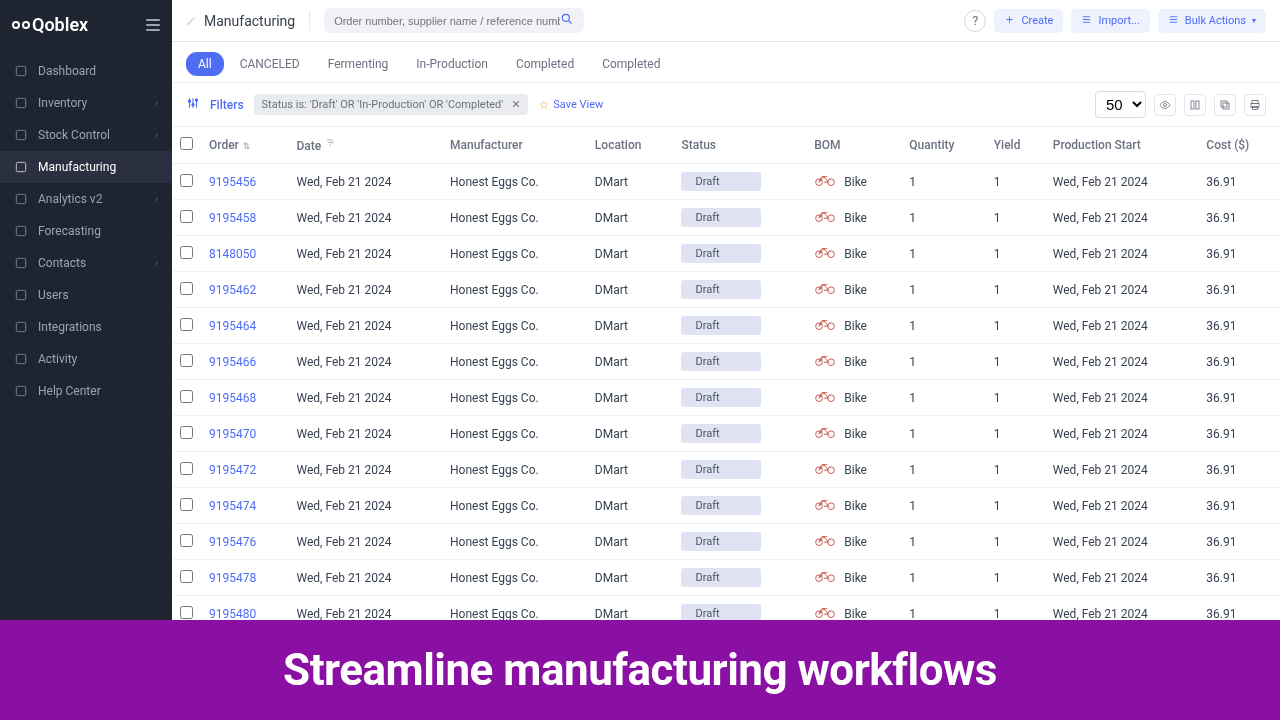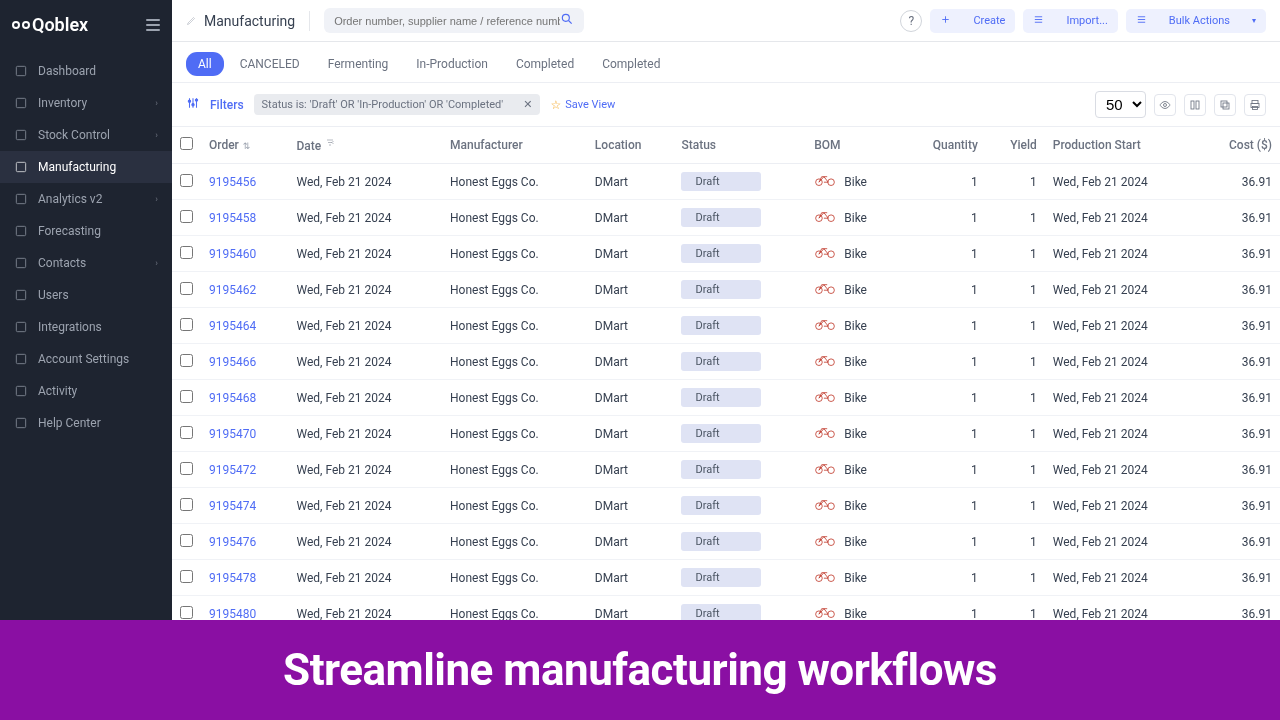--- a/index.html
+++ b/index.html
@@ -25,41 +25,41 @@
   .topbar { display:flex; align-items:center; gap:14px; padding:8px 14px; background:#fff; border-bottom:1px solid #e5e7eb; }
   .crumb { display:flex; align-items:center; gap:6px; font-size:14px; color:#374151; }
   .crumb svg { width:12px; height:12px; stroke:#9ca3af; fill:none; }
   .vline { width:1px; height:20px; background:#e5e7eb; }
   .search { flex:0 0 260px; display:flex; align-items:center; background:#f0f2f7; border-radius:6px; padding:4px 10px; }
   .search input { flex:1; border:none; background:transparent; font-size:11px; outline:none; color:#374151; }
   .search-btn { color:#4f6cf5; cursor:pointer; }
   .search-btn svg{width:14px;height:14px;stroke:#4f6cf5;fill:none;stroke-width:2;}
   .top-right { margin-left:auto; display:flex; align-items:center; gap:8px; }
   .help-circle { width:22px; height:22px; border:1px solid #d1d5db; border-radius:50%; display:flex; align-items:center; justify-content:center; color:#6b7280; font-size:12px; cursor:pointer; }
-  .btn { display:flex; align-items:center; gap:22px; padding:5px 10px; border-radius:5px; font-size:11px; cursor:pointer; background:#eef1fe; color:#4f6cf5; }
+  .btn { display:flex; align-items:center; gap:6px; padding:5px 10px; border-radius:5px; font-size:11px; cursor:pointer; background:#eef1fe; color:#4f6cf5; }
   .btn svg{width:11px;height:11px;stroke:#4f6cf5;fill:none;stroke-width:2;}
   .tabs-row { display:flex; align-items:center; gap:4px; padding:10px 14px 6px 14px; background:#fff; border-bottom:1px solid #eceef3; }
   .tab { padding:5px 12px; border-radius:11px; font-size:12px; color:#6b7280; cursor:pointer; }
   .tab.active { background:#4f6cf5; color:#fff; }
   .filter-row { display:flex; align-items:center; gap:10px; padding:8px 14px; background:#fff; border-bottom:1px solid #eceef3; }
   .filter-icon svg{width:14px;height:14px;stroke:#4f6cf5;fill:none;stroke-width:1.8;}
   .filters-label { color:#4f6cf5; font-size:12px; font-weight:500; }
-  .chip { display:flex; align-items:center; gap:20px; background:#e9ebef; color:#6b7280; padding:4px 8px; border-radius:4px; font-size:11px; }
+  .chip { display:flex; align-items:center; gap:8px; background:#e9ebef; color:#6b7280; padding:4px 8px; border-radius:4px; font-size:11px; }
   .chip-x { cursor:pointer; font-size:11px; }
   .saveview { display:flex; align-items:center; gap:4px; color:#4f6cf5; font-size:11px; cursor:pointer; }
   .saveview-star { color:#f5a623; font-size:12px; }
   .filter-right { margin-left:auto; display:flex; align-items:center; gap:8px; }
   .page-select { border:1px solid #d9dce3; border-radius:4px; padding:3px 6px; font-size:15px; background:#fff; }
   .icon-btn { width:22px; height:22px; border:1px solid #e2e5ec; border-radius:4px; display:flex; align-items:center; justify-content:center; cursor:pointer; color:#6b7280; background:#fff; }
   .icon-btn svg{width:12px;height:12px;stroke:#6b7280;fill:none;stroke-width:1.7;}
   
   .table-wrap { flex:1; overflow:auto; background:#fff; }
   table { width:100%; border-collapse:collapse; font-size:12px; }
   thead th { text-align:left; font-weight:500; color:#6b7280; padding:10px 8px; border-bottom:1px solid #eceef3; background:#fff; white-space:nowrap; }
-  thead th.right, tbody td.right { text-align:right; }
+  thead th.right, tbody td.right { text-align:left; }
   tbody td { padding:8px 8px; border-bottom:1px solid #f0f2f6; color:#374151; white-space:nowrap; }
   .order-link { color:#4f6cf5; cursor:pointer; }
   .status-badge { display:inline-block; background:#dfe3f4; color:#4b5563; padding:3px 14px; border-radius:3px; font-size:11px; min-width:80px; }
   .bom-cell { display:flex; align-items:center; gap:8px; }
   .bike-icon svg{ width:22px; height:14px; }
   .sort-icon{ font-size:9px; color:#9ca3af; margin-left:4px;}
   .col-sort svg{width:12px;height:12px;stroke:#6b7280;fill:none;}
   input[type=checkbox]{ width:13px; height:13px; cursor:pointer; }
   
   .banner { position:absolute; left:0; right:0; bottom:0; height:100px; background:#8a0fa3; display:flex; align-items:center; justify-content:center; }
@@ -154,28 +154,20 @@
           </span>
           <span>Users</span>
         </div>
         <div class="nav-item">
           <span class="nav-icon">
             <svg viewBox="0 0 24 24">
               <rect x="4" y="4" width="16" height="16" rx="2"></rect>
             </svg>
           </span>
           <span>Integrations</span>
-        </div>
-        <div class="nav-item">
-          <span class="nav-icon">
-            <svg viewBox="0 0 24 24">
-              <rect x="4" y="4" width="16" height="16" rx="2"></rect>
-            </svg>
-          </span>
-          <span>Account Settings</span>
         </div>
         <div class="nav-item">
           <span class="nav-icon">
             <svg viewBox="0 0 24 24">
               <rect x="4" y="4" width="16" height="16" rx="2"></rect>
             </svg>
           </span>
           <span>Activity</span>
         </div>
         <div class="nav-item">
@@ -347,21 +339,21 @@
                   <span>Bike</span>
                 </div>
               </td>
               <td class="right">1</td>
               <td class="right">1</td>
               <td>Wed, Feb 21 2024</td>
               <td class="right">36.91</td>
             </tr>
             <tr>
               <td><input type="checkbox" style=""></td>
-              <td><span class="order-link">9195460</span></td>
+              <td><span class="order-link">8148050</span></td>
               <td>Wed, Feb 21 2024</td>
               <td>Honest Eggs Co.</td>
               <td>DMart</td>
               <td><span class="status-badge">Draft</span></td>
               <td>
                 <div class="bom-cell">
                   <span class="bike-icon"><svg viewBox="0 0 40 24">
                       <circle cx="9" cy="16" r="6" fill="none" stroke="#c0392b" stroke-width="1.5"></circle>
                       <circle cx="31" cy="16" r="6" fill="none" stroke="#c0392b" stroke-width="1.5"></circle>
                       <path d="M9 16 L18 6 L26 16 M18 6 L24 6 M14 6 L18 6 M14 6 L9 16 M18 16 L26 16" stroke="#c0392b" stroke-width="1.5" fill="none"></path>

